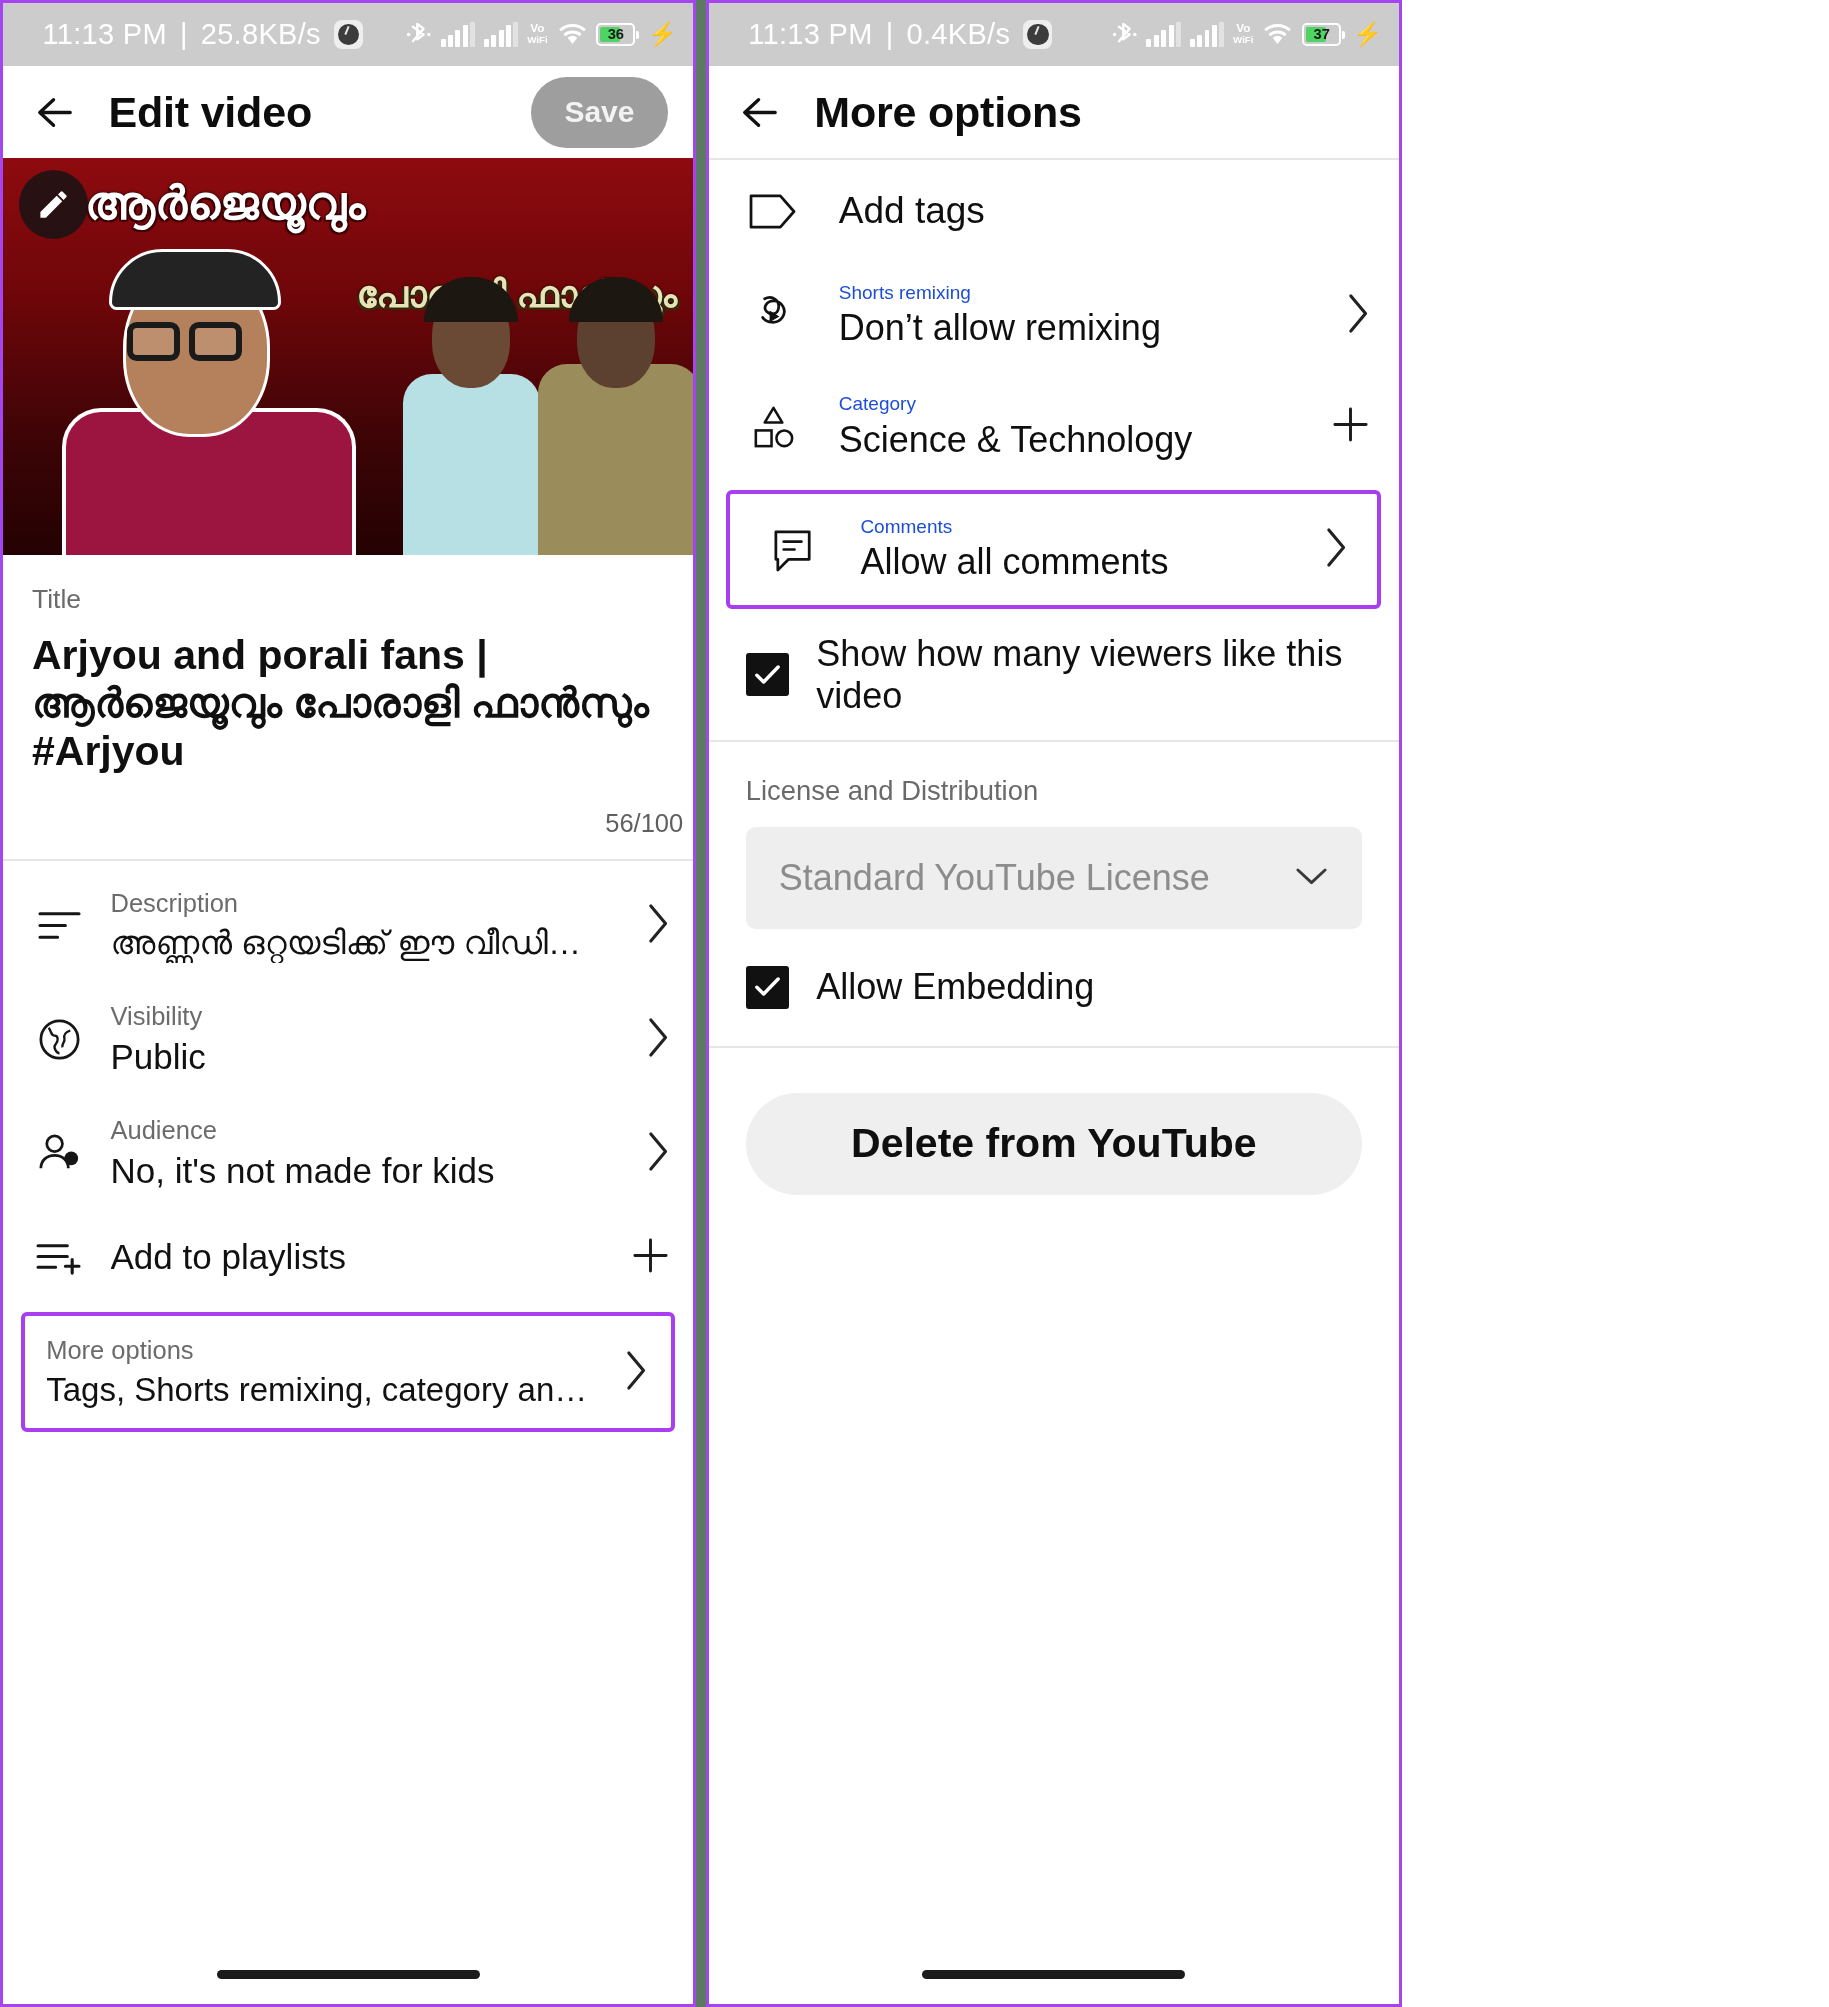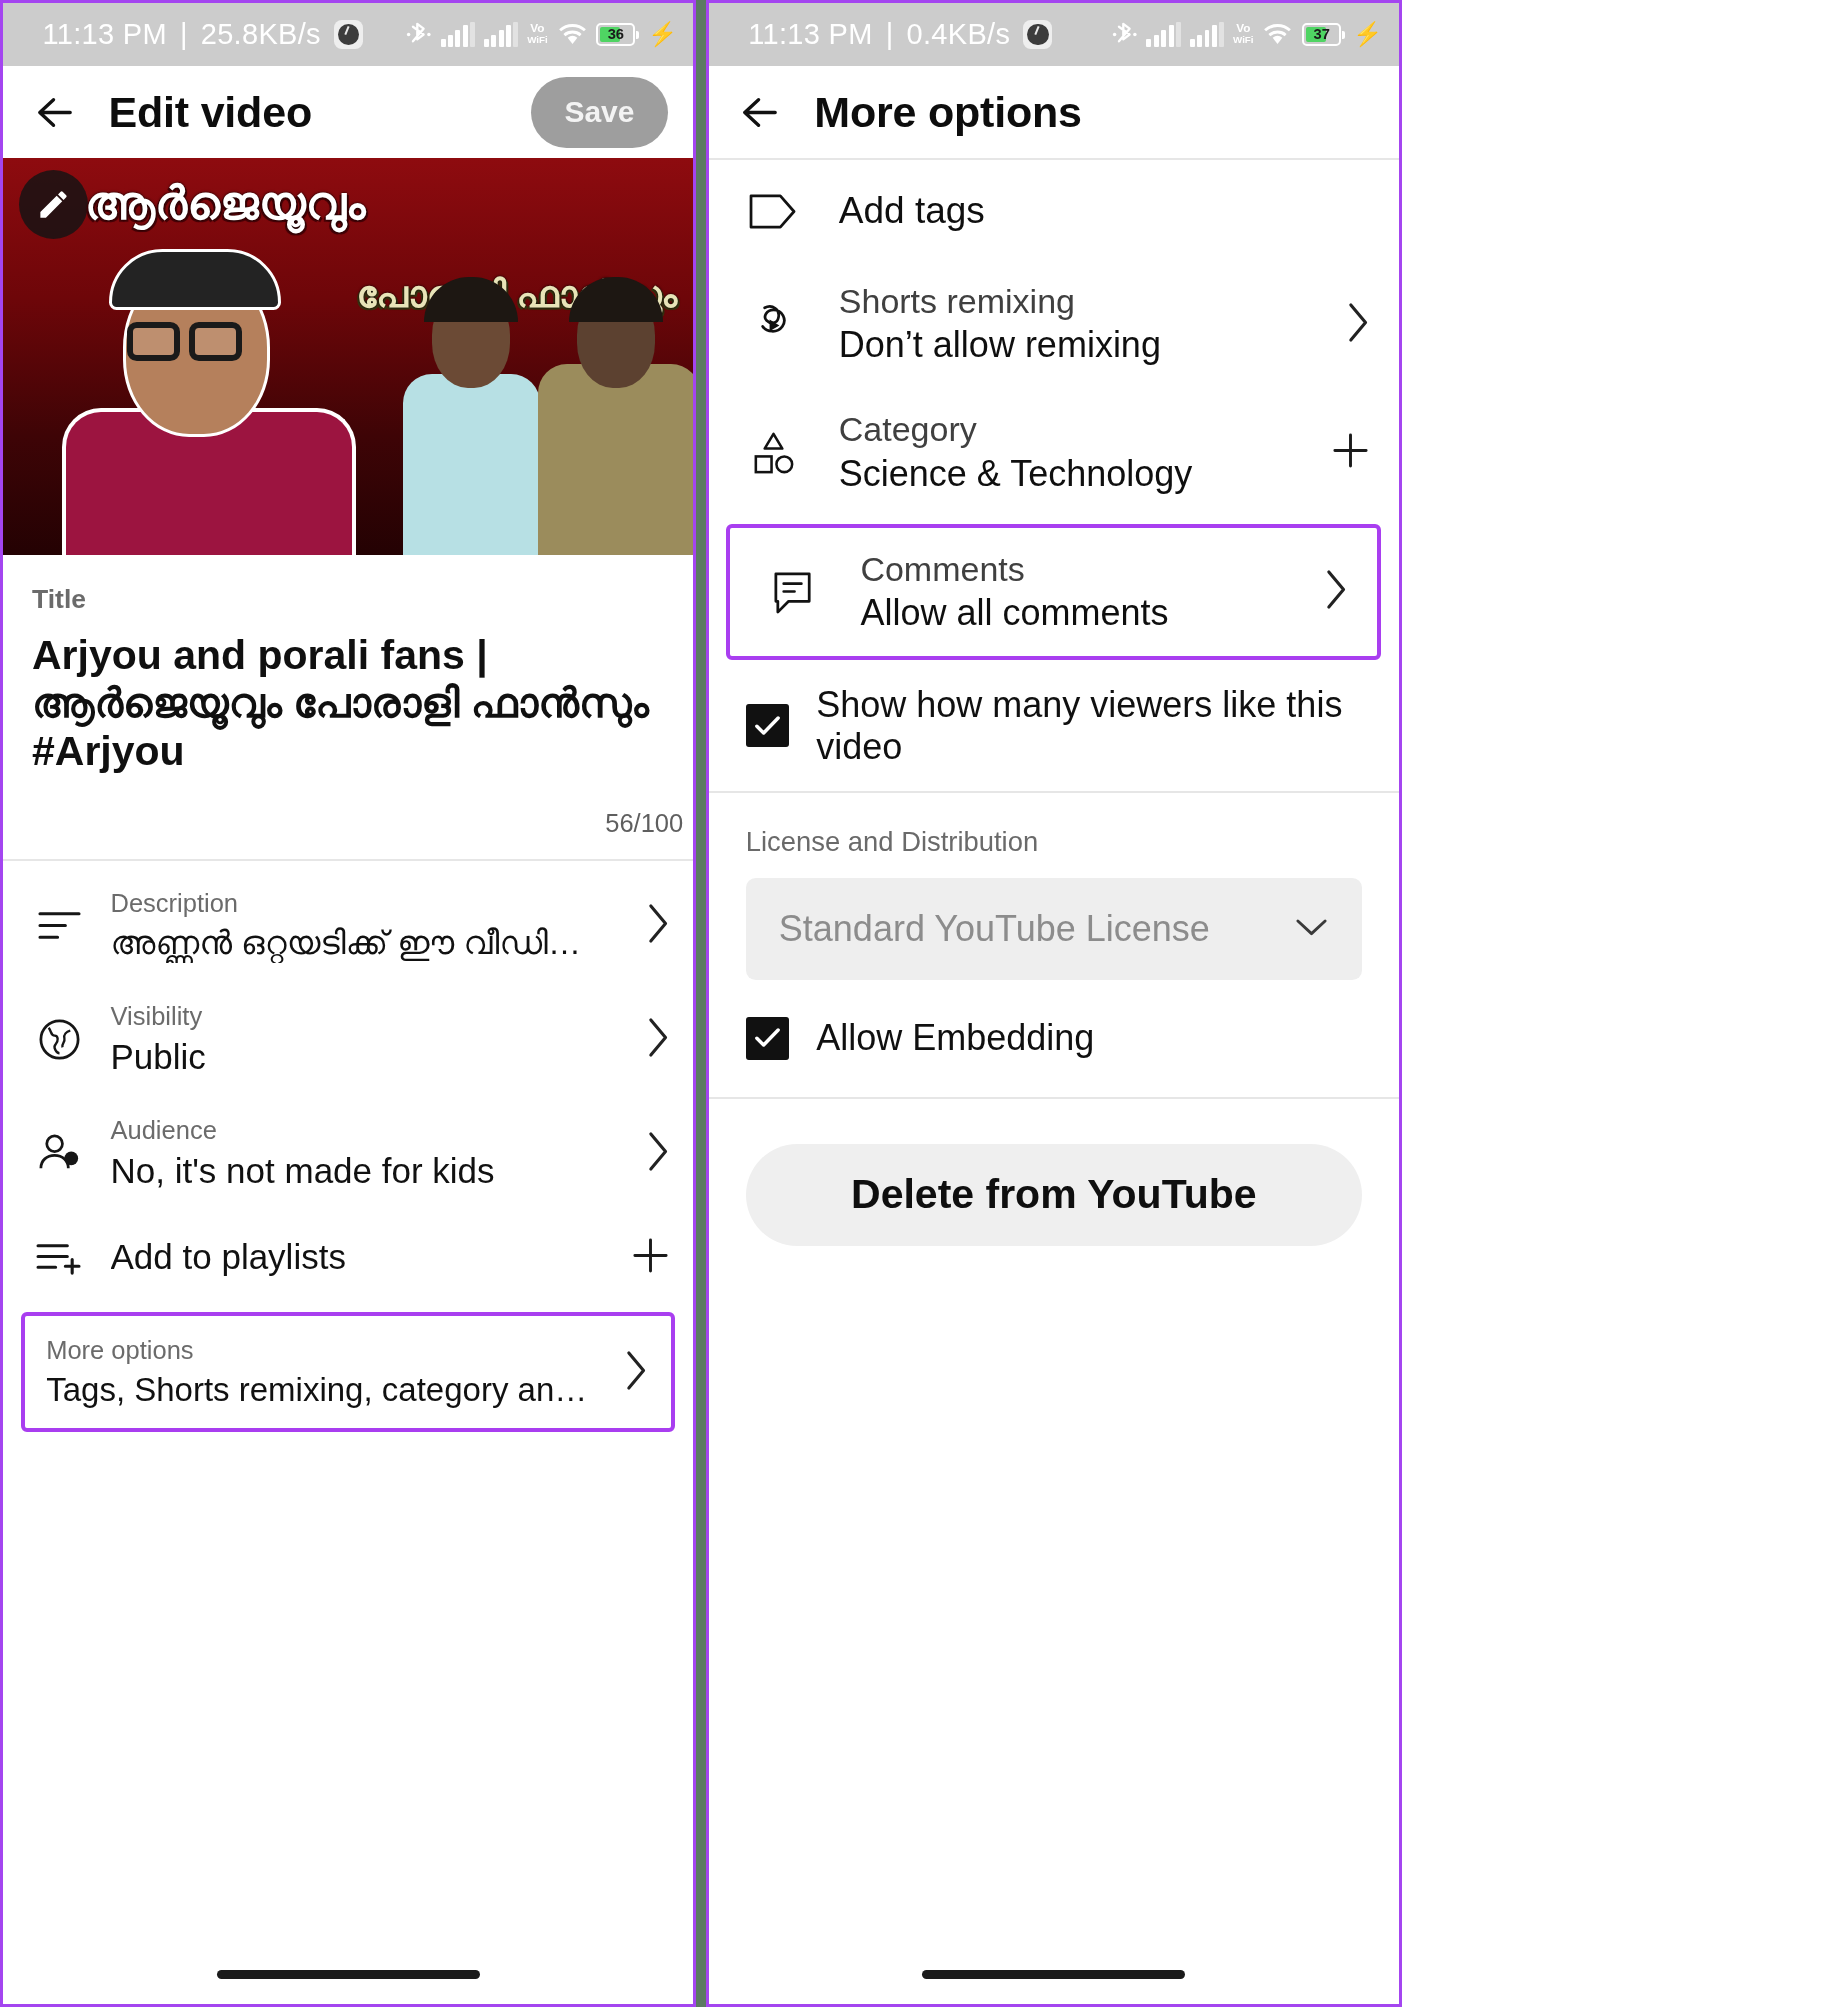--- a/index.html
+++ b/index.html
@@ -179,21 +179,21 @@
     background:#9b8c5c; border-radius:29px 29px 0 0;
   }
   .p2 .hair, .p3 .hair {
     position:absolute; bottom:233px; left:29px; width:94px; height:45px;
     background:#1d1712; border-radius:49px 49px 0 0;
   }
   .p3 .hair { left:37px; }
 
   
   .title-block { padding: 29px 29px 0 29px; }
-  .field-label { font-size: 26.5px; color:#6b6b6b;font-weight:bold; }
+  .field-label { font-size: 26.5px; color:#6b6b6b; }
   .title-value {
     font-size: 41px; font-weight:700; color:#101010;
     line-height: 1.18; margin-top: 15.7px;
   }
   .counter {
     text-align:right; font-size:25.5px; color:#5f5f5f;
     padding: 33px 9.8px 21.6px 0;
   }
   .divider { height:2px; background:#e6e6e6; width:100%; }
 
@@ -223,21 +223,21 @@
   .highlight-box .row { padding-left: 21.6px; }
 
   
   .r-rows { padding-top: 2px; }
   .r-row {
     display:flex; align-items:center; gap:38px;
     padding: 21.6px 27.4px 21.6px 37px; min-height:98px; cursor:pointer;
   }
   .r-row .ico { width:55px; flex:none; display:flex; align-items:center; justify-content:center;}
   .r-row .txt { flex:1; min-width:0; }
-  .r-row .sub { font-size:34px; color:#404040; margin-bottom:3.9px; }
+  .r-row .sub { font-size:19px; color:#1d4ed8; margin-bottom:3.9px; }
   .r-row .main { font-size:36px; color:#0f0f0f; }
   .r-row .single { font-size:37px; color:#0f0f0f; }
 
   .check-row {
     display:flex; align-items:center; gap:27.4px;
     padding: 23.5px 27.4px 23.5px 37px; cursor:pointer;
   }
   .cbox {
     width:43px; height:43px; background:#111111; flex:none;
     display:flex; align-items:center; justify-content:center; border-radius:2.9px;

